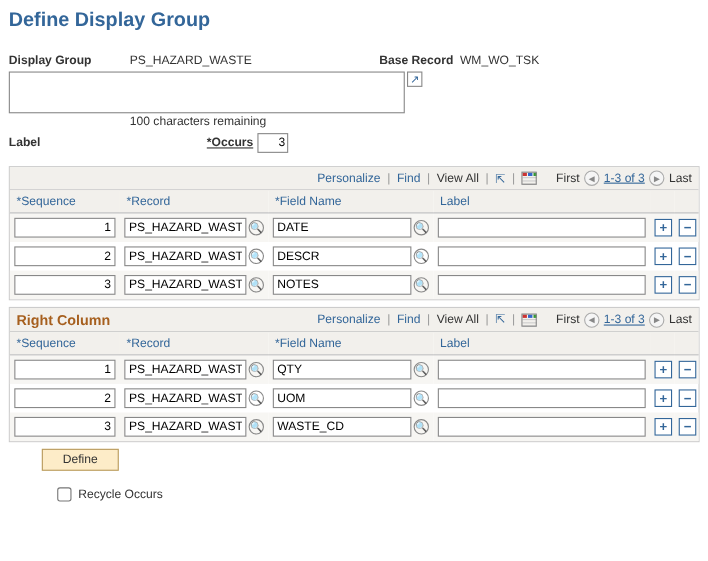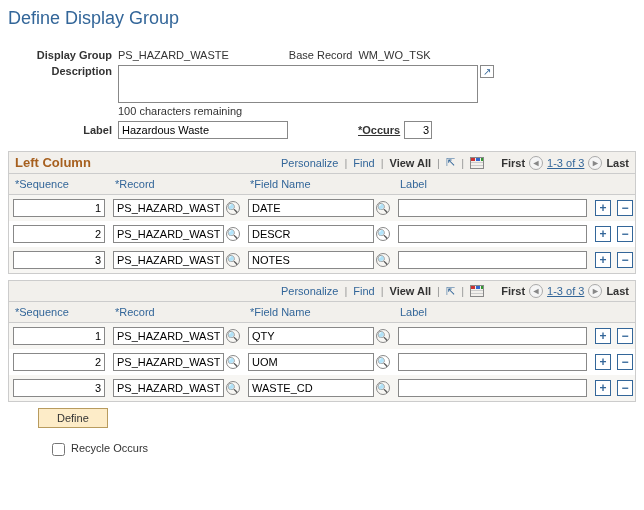--- a/index.html
+++ b/index.html
@@ -8,35 +8,34 @@
     font-size: 11px;
     color: #333;
     margin: 0;
     padding: 8px;
     background: #fff;
     width: 644px;
   }
   .page-title {
     color: #336699;
     font-size: 18px;
-    font-weight: normal;
+    font-weight: bold;
     margin: 0 0 20px 0;
   }
   .header-row {
     display: flex;
     margin-bottom: 4px;
   }
   .hdr-label {
     font-weight: bold;
-    text-align: right;
     padding-right: 6px;
   }
   .w110 { width: 110px; }
   .hdr-val { color: #333; }
-  .base-rec-lbl { font-weight: normal; margin-left: 60px; margin-right: 6px; }
+  .base-rec-lbl { font-weight: bold; margin-left: 116px; margin-right: 6px; }
   .desc-row { display: flex; align-items: flex-start; margin-bottom: 2px; }
   textarea.desc {
     width: 360px;
     height: 38px;
     border: 1px solid #888;
     resize: none;
     font-family: Arial; font-size: 11px;
   }
   .zoom-icon { font-size: 10px; color: #336699; margin-left: 2px; border:1px solid #888; padding:0 2px; cursor:pointer; }
   .remain-row { margin-left: 110px; color: #333; margin-bottom: 4px; }
@@ -50,21 +49,21 @@
     display:flex;
     align-items:center;
     padding: 3px 6px;
     border-bottom: 1px solid #ccc;
   }
   .grid-title { color:#a65f1e; font-weight:bold; font-size:13px; flex-shrink:0; width:200px;}
   .grid-tools { margin-left:auto; display:flex; align-items:center; gap:4px; white-space:nowrap;}
   .grid-tools a { color:#336699; text-decoration:none; cursor:pointer;}
   .sep { color:#999; margin:0 2px;}
   .grid-head-icon { color:#336699; font-size:11px; cursor:pointer;}
-  .nav-text { color:#333;font-weight:bold; }
+  .nav-text { color:#333; }
   .nav-blue { color:#336699; cursor:pointer;text-decoration:underline;}
   .arrow-btn {
     display:inline-block; width:14px; height:14px; border:1px solid #aaa;
     border-radius:7px; line-height:12px; text-align:center; font-size:9px;
     color:#888; background:#f5f5f5;
   }
   table.grid { width:100%; border-collapse:collapse; table-layout:fixed; }
   table.grid th {
     background:#f2f0ec; text-align:left; font-weight:normal; color:#336699;
     padding:4px 6px; border-bottom:1px solid #ccc; font-size:11px;
@@ -115,36 +114,33 @@
 <h1 class="page-title">Define Display Group</h1>
 
 <div class="header-row">
   <span class="hdr-label w110">Display Group</span>
   <span class="hdr-val">PS_HAZARD_WASTE</span>
   <span class="base-rec-lbl">Base Record</span>
   <span class="hdr-val">WM_WO_TSK</span>
 </div>
 
 <div class="desc-row">
-  <span class="hdr-label w110">Description</span>
   <textarea class="desc" style=""></textarea>
   <span class="zoom-icon">↗</span>
 </div>
 <div class="remain-row">100 characters remaining</div>
 
 <div class="label-row">
   <span class="hdr-label w110">Label</span>
-  <input type="text" class="lbl-input" value="Hazardous Waste" style="">
   <span class="occurs-lbl">*Occurs</span>
   <input type="text" class="occurs" value="3" style="">
 </div>
 
 <div class="grid-wrap">
   <div class="grid-head">
-    <span class="grid-title">Left Column</span>
     <span class="grid-tools">
       <a>Personalize</a>
       <span class="sep">|</span>
       <a>Find</a>
       <span class="sep">|</span>
       <span class="nav-text">View All</span>
       <span class="sep">|</span>
       <span class="grid-head-icon">⇱</span>
       <span class="sep">|</span>
       <span class="download-icon"></span>
@@ -229,20 +225,21 @@
         <td><input class="cell" value="" style=""></td>
         <td><span class="addrem">+</span></td>
         <td><span class="addrem">−</span></td>
       </tr>
     </tbody>
   </table>
 </div>
 
 <div class="grid-wrap">
   <div class="grid-head">
+    <span class="grid-title">Right Column</span>
     <span class="grid-tools">
       <a>Personalize</a>
       <span class="sep">|</span>
       <a>Find</a>
       <span class="sep">|</span>
       <span class="nav-text">View All</span>
       <span class="sep">|</span>
       <span class="grid-head-icon">⇱</span>
       <span class="sep">|</span>
       <span class="download-icon"></span>

